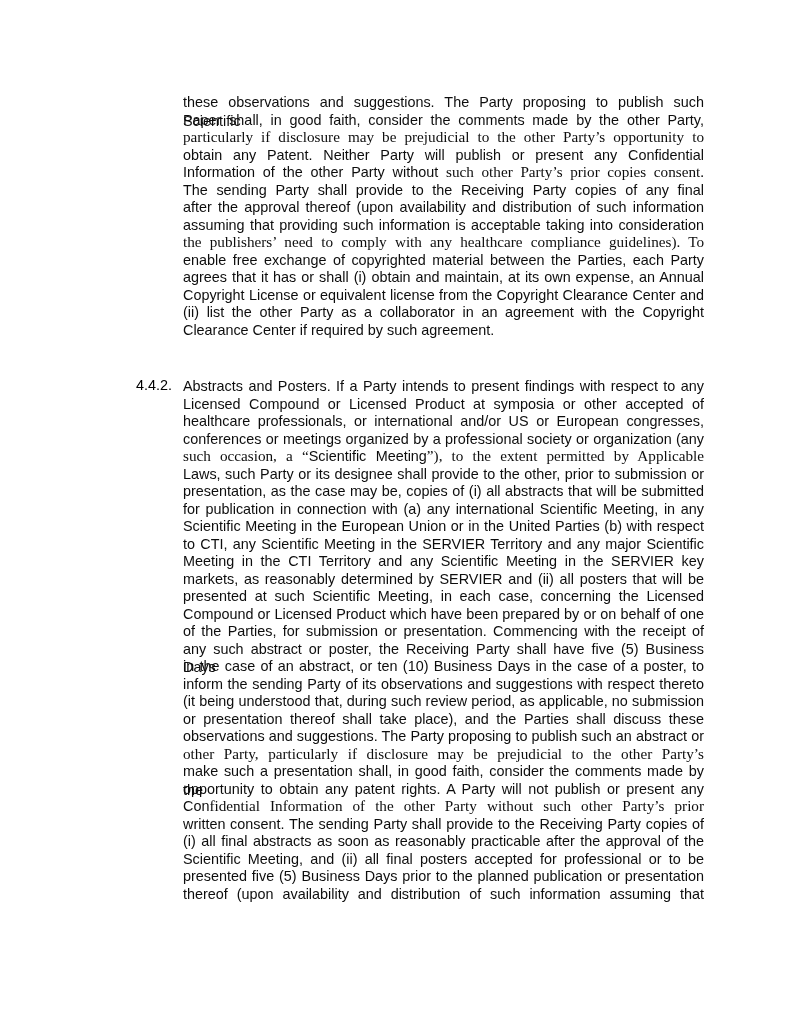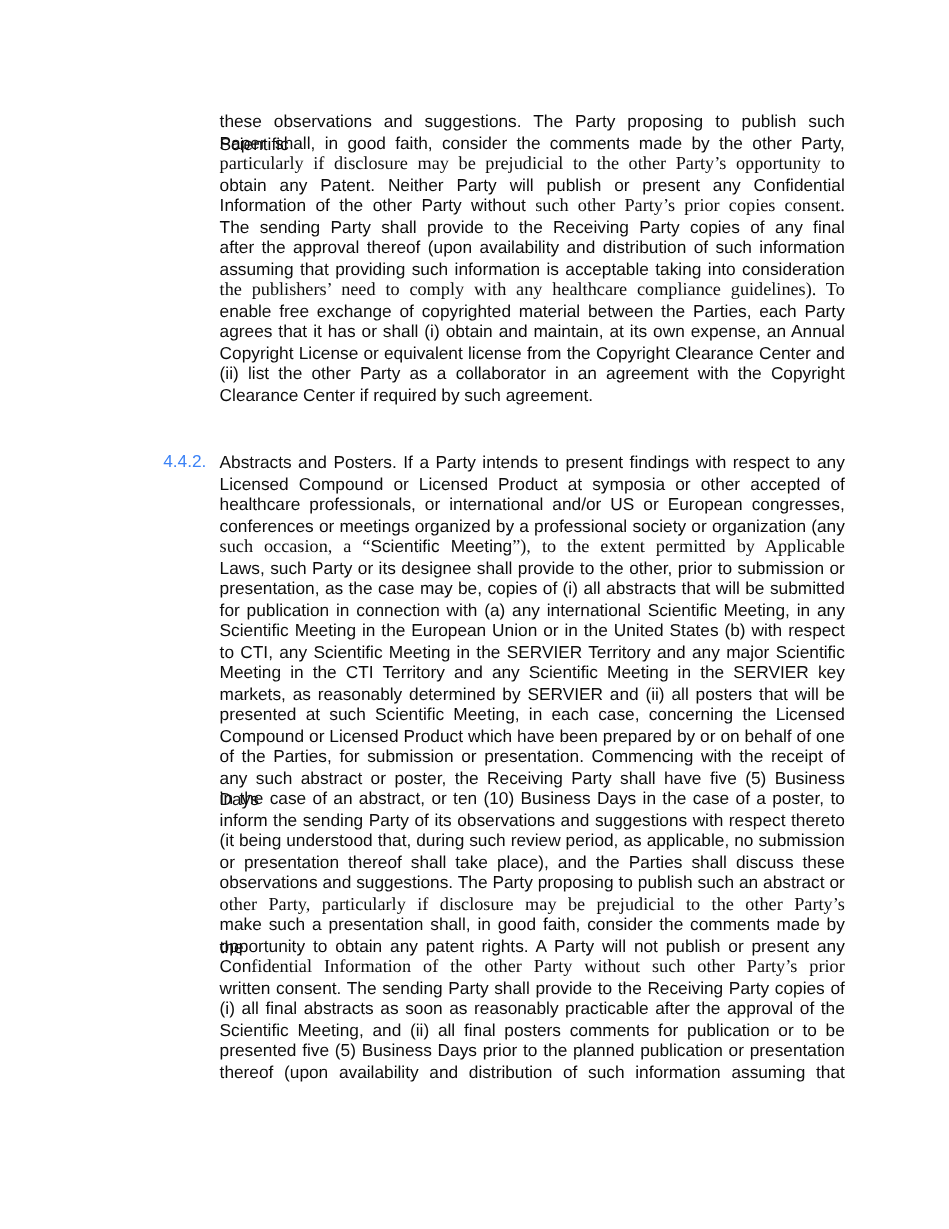--- a/index.html
+++ b/index.html
@@ -32,21 +32,21 @@
     top: 377px;
     width: 568px;
   }
   .para-number {
     position: absolute;
     left: 0;
     top: 0;
     font-family: "Liberation Sans", sans-serif;
     font-size: 14.4px;
     line-height: 17.5px;
-    color: #3b82f6;
+    color: #000000;
   }
   .para-body {
     margin-left: 47px;
   }
   #para-1 .para-body {
     margin-left: 0;
   }
   .line {
     text-align: justify;
     text-align-last: justify;
@@ -97,38 +97,38 @@
     <span class="para-number">4.4.2.</span>
     <div class="para-body">
         <div class="line"><span class="f-sans">Abstracts and Posters.  If a Party intends to present findings with respect to any</span></div>
         <div class="line"><span class="f-sans">Licensed Compound or Licensed Product at symposia or other accepted of</span></div>
         <div class="line"><span class="f-sans">healthcare professionals, or international and/or US or European congresses,</span></div>
         <div class="line"><span class="f-sans">conferences or meetings organized by a professional society or organization (any</span></div>
         <div class="line"><span class="f-serif">such occasion, a “</span><span class="f-sans">Scientific Meeting</span><span class="f-serif">”), to the extent permitted by Applicable</span></div>
         <div class="line"><span class="f-sans">Laws, such Party or its designee shall provide to the other, prior to submission or</span></div>
         <div class="line"><span class="f-sans">presentation, as the case may be, copies of (i) all abstracts that will be submitted</span></div>
         <div class="line"><span class="f-sans">for publication in connection with (a) any international Scientific Meeting, in any</span></div>
-        <div class="line"><span class="f-sans">Scientific Meeting in the European Union or in the United States (b) with respect</span></div>
+        <div class="line"><span class="f-sans">Scientific Meeting in the European Union or in the United Parties (b) with respect</span></div>
         <div class="line"><span class="f-sans">to CTI, any Scientific Meeting in the SERVIER Territory and any major Scientific</span></div>
         <div class="line"><span class="f-sans">Meeting in the CTI Territory and any Scientific Meeting in the SERVIER key</span></div>
         <div class="line"><span class="f-sans">markets, as reasonably determined by SERVIER and (ii) all posters that will be</span></div>
         <div class="line"><span class="f-sans">presented at such Scientific Meeting, in each case, concerning the Licensed</span></div>
         <div class="line"><span class="f-sans">Compound or Licensed Product which have been prepared by or on behalf of one</span></div>
         <div class="line"><span class="f-sans">of the Parties, for submission or presentation.  Commencing with the receipt of</span></div>
         <div class="line"><span class="f-sans">any such abstract or poster, the Receiving Party shall have five (5) Business Days</span></div>
         <div class="line"><span class="f-sans">in the case of an abstract, or ten (10) Business Days in the case of a poster, to</span></div>
         <div class="line"><span class="f-sans">inform the sending Party of its observations and suggestions with respect thereto</span></div>
         <div class="line"><span class="f-sans">(it being understood that, during such review period, as applicable, no submission</span></div>
         <div class="line"><span class="f-sans">or presentation thereof shall take place), and the Parties shall discuss these</span></div>
         <div class="line"><span class="f-sans">observations and suggestions.  The Party proposing to publish such an abstract or</span></div>
         <div class="line"><span class="f-serif">other Party, particularly if disclosure may be prejudicial to the other Party’s</span></div>
         <div class="line"><span class="f-sans">make such a presentation shall, in good faith, consider the comments made by the</span></div>
         <div class="line"><span class="f-sans">opportunity to obtain any patent rights.  A Party will not publish or present any</span></div>
         <div class="line"><span class="f-sans">Con</span><span class="f-serif">fidential Information of the other Party without such other Party’s prior</span></div>
         <div class="line"><span class="f-sans">written consent.  The sending Party shall provide to the Receiving Party copies of</span></div>
         <div class="line"><span class="f-sans">(i) all final abstracts as soon as reasonably practicable after the approval of the</span></div>
-        <div class="line"><span class="f-sans">Scientific Meeting, and (ii) all final posters comments for publication or to be</span></div>
+        <div class="line"><span class="f-sans">Scientific Meeting, and (ii) all final posters accepted for professional or to be</span></div>
         <div class="line"><span class="f-sans">presented five (5) Business Days prior to the planned publication or presentation</span></div>
         <div class="line"><span class="f-sans">thereof (upon availability and distribution of such information assuming that</span></div>
       </div>
   </div>
 
 </div>
 
 </body></html>

